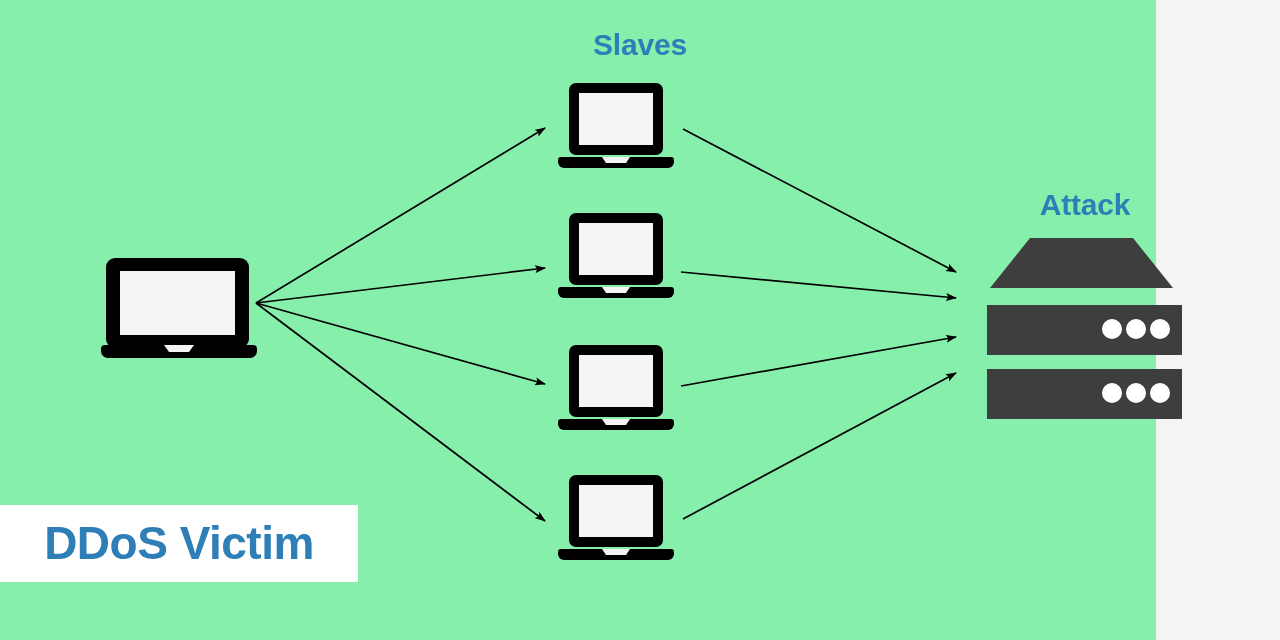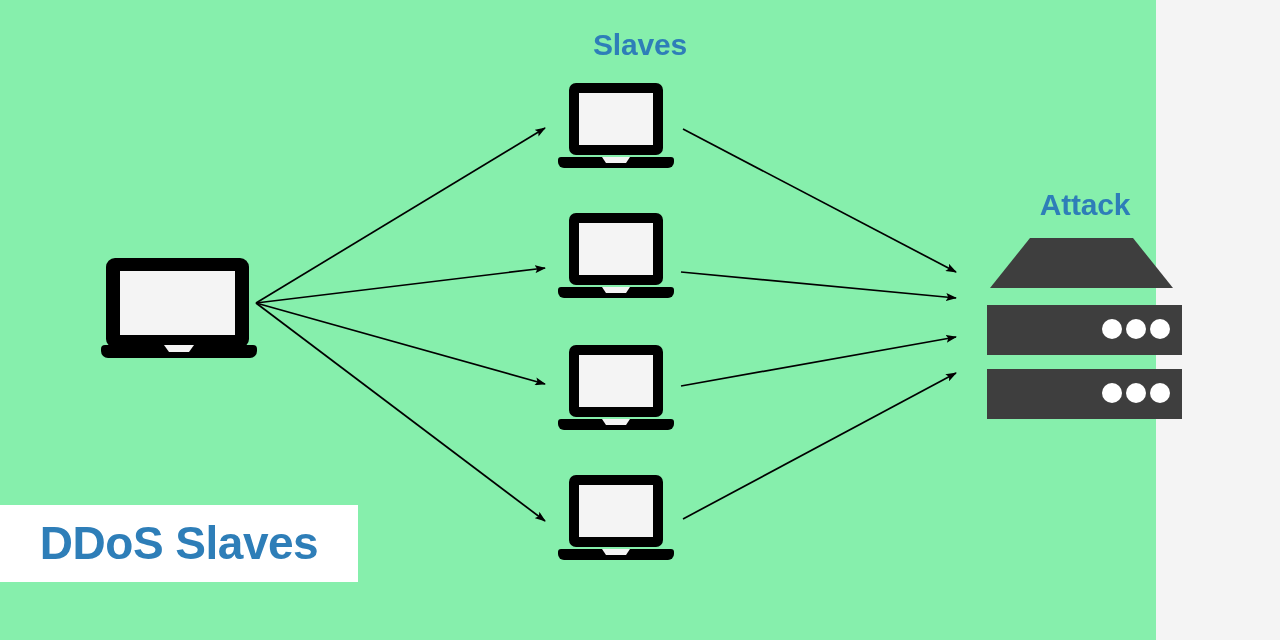--- a/index.html
+++ b/index.html
@@ -173,15 +173,15 @@
       <g>
         <rect x="987" y="369" width="195" height="50" fill="#3e3e3e"></rect>
         <circle cx="1112" cy="393" r="10" fill="#ffffff"></circle>
         <circle cx="1136" cy="393" r="10" fill="#ffffff"></circle>
         <circle cx="1160" cy="393" r="10" fill="#ffffff"></circle>
       </g>
     </g>
   </svg>
 
   <div id="title-banner"></div>
-  <div id="title-text">DDoS Slaves</div>
+  <div id="title-text">DDoS Victim</div>
 
 </div>
 
 </body></html>

